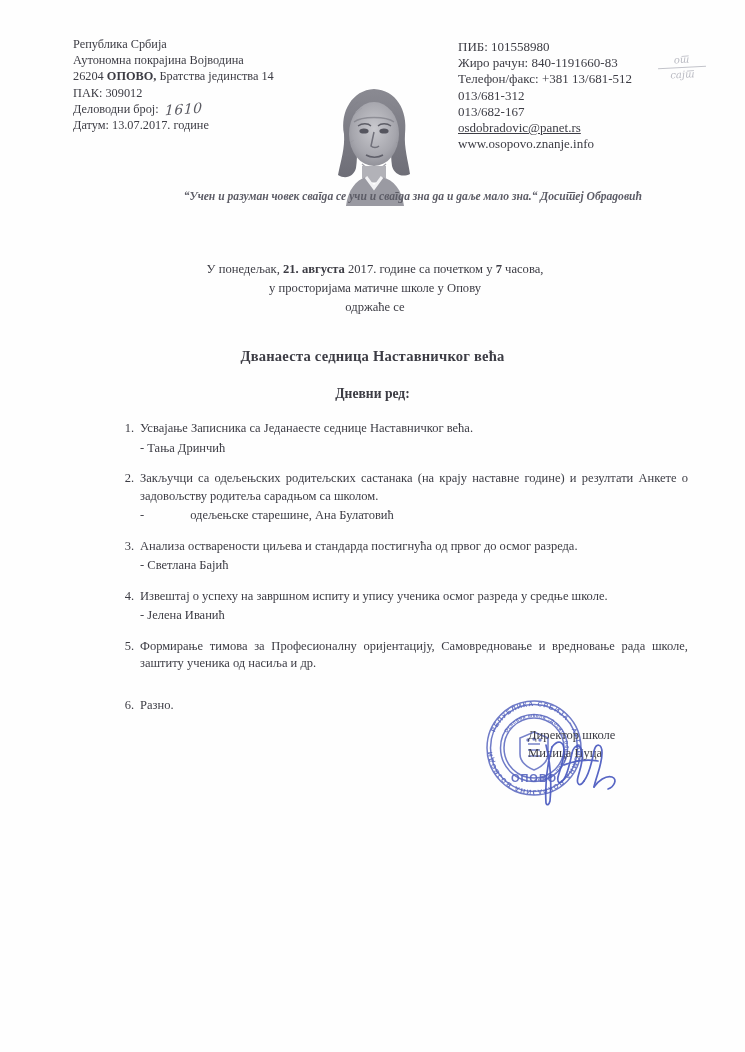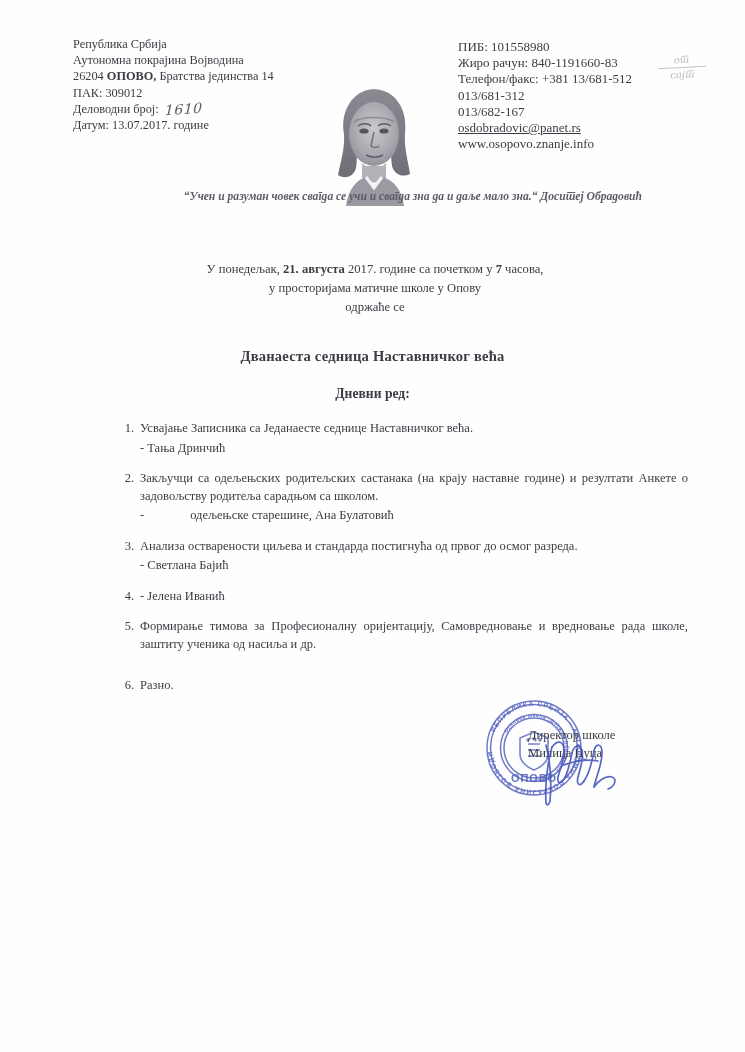--- a/index.html
+++ b/index.html
@@ -325,20 +325,21 @@
     </div>
 
     <div class="agenda-item">
       <span class="num">3.</span>
       <div class="body">Анализа остварености циљева и стандарда постигнућа од првог до осмог разреда.</div>
       <div class="attrib">- Светлана Бајић</div>
     </div>
 
     <div class="agenda-item">
       <span class="num">4.</span>
+      <div class="body">Извештај о успеху на завршном испиту и упису ученика осмог разреда у средње школе.</div>
       <div class="attrib">- Јелена Иванић</div>
     </div>
 
     <div class="agenda-item" style="margin-bottom:24px">
       <span class="num">5.</span>
       <div class="body justify">Формирање тимова за Професионалну оријентацију, Самовредновање и вредновање рада школе, заштиту ученика од насиља и др.</div>
     </div>
 
     <div class="agenda-item">
       <span class="num">6.</span>

